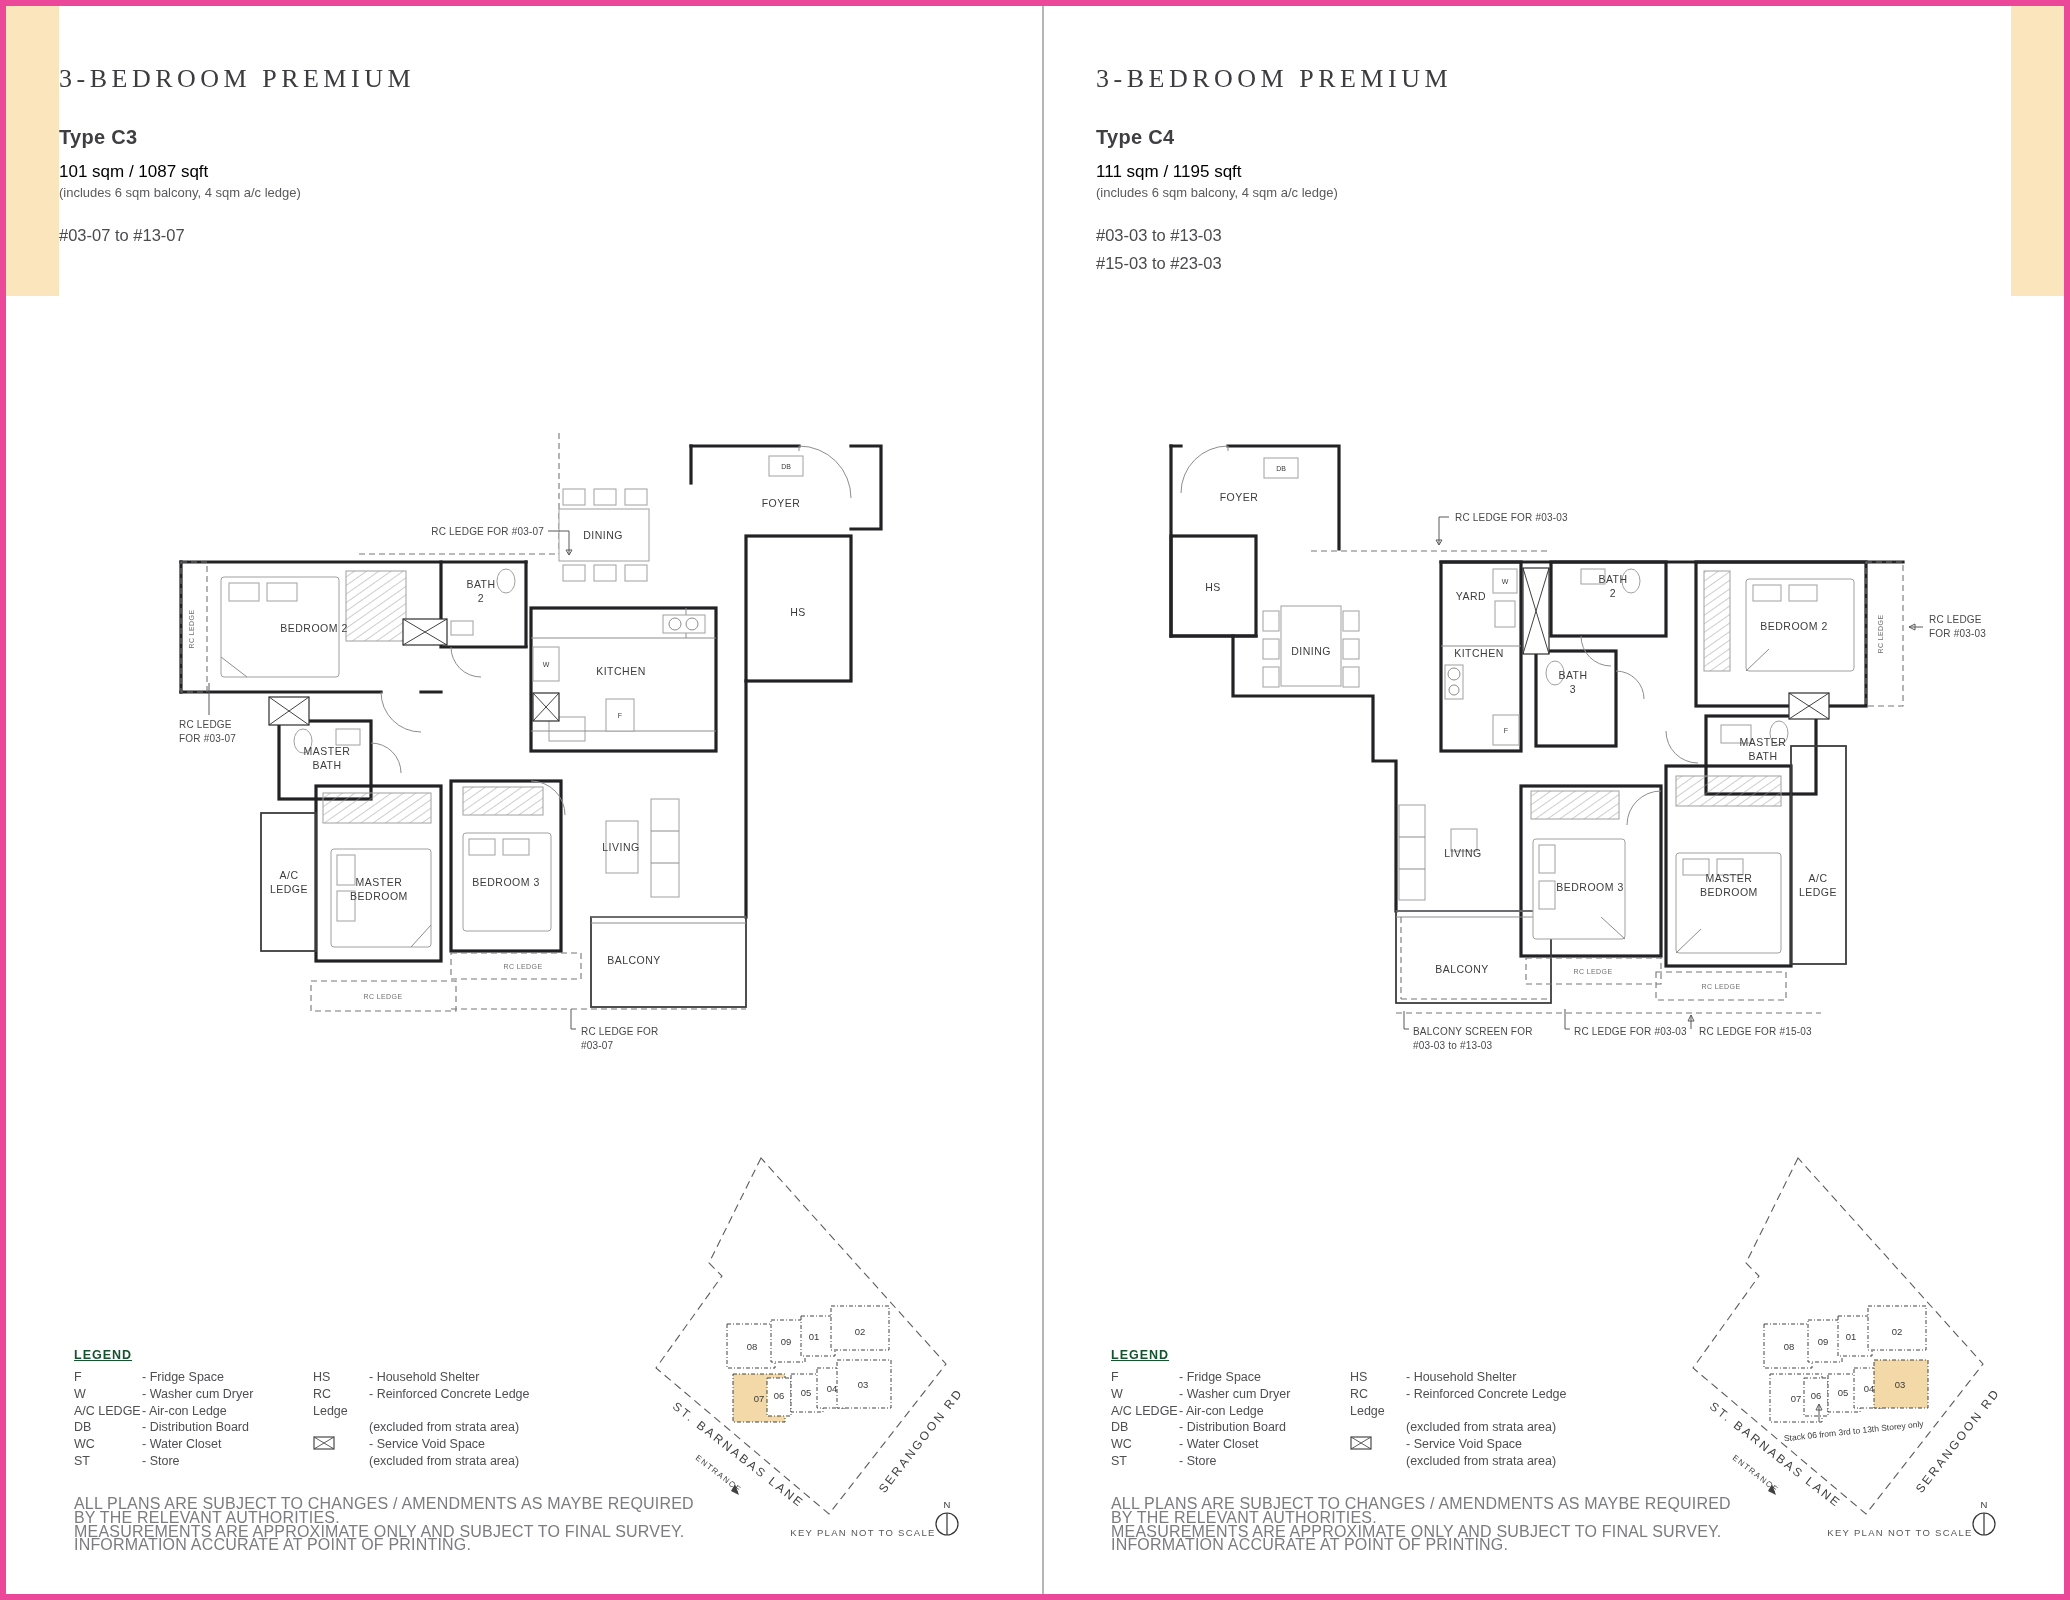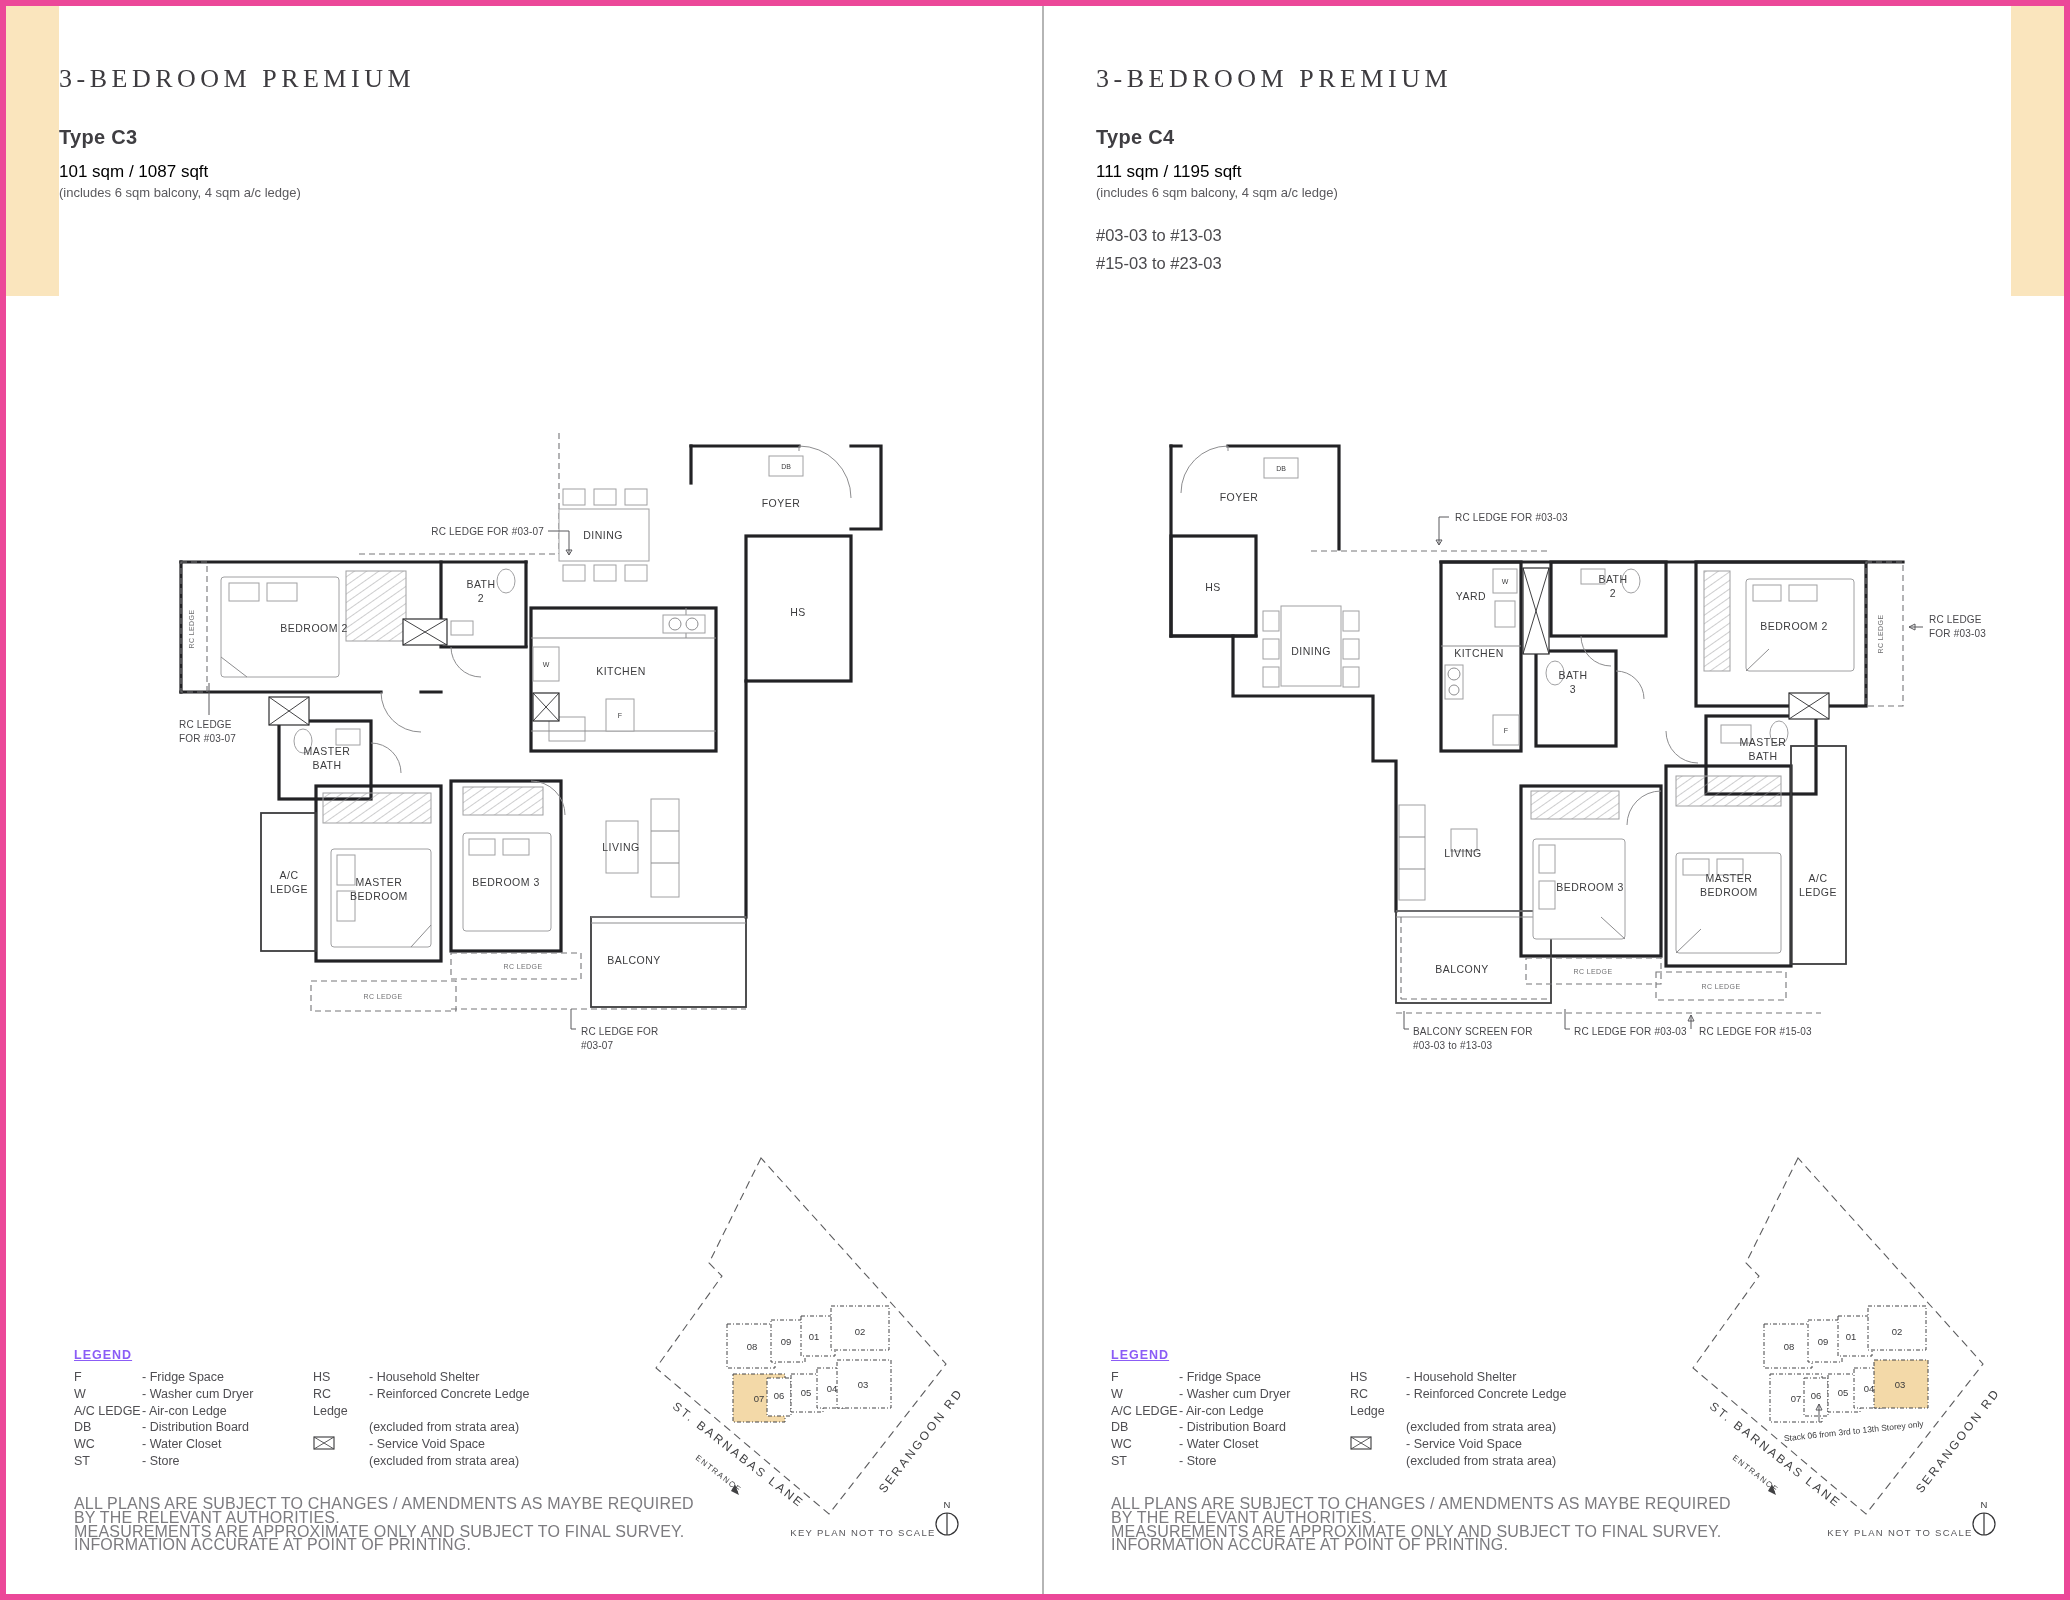--- a/index.html
+++ b/index.html
@@ -18,21 +18,21 @@
   .area{margin-top:13px;font-size:17px;color:#000000;}
   .area-note{margin-top:3px;font-size:13px;color:#5a595d;}
   .stacks{margin-top:21px;font-size:16.5px;color:#4b4a4e;line-height:28px;}
 
   .plan-svg{position:absolute;}
   .kp-svg{position:absolute;}
 
   .legend{position:absolute;top:1342px;width:560px;font-size:12.5px;color:#4f4e52;}
   .lg-left{left:68px;}
   .lg-right{left:1105px;}
-  .legend-heading{font-weight:700;font-size:12.5px;letter-spacing:1px;color:#8b5cf6;
+  .legend-heading{font-weight:700;font-size:12.5px;letter-spacing:1px;color:#14532d;
                   text-decoration:underline;margin-bottom:7px;}
   .legend-body{position:relative;}
   .lrow{display:flex;line-height:16.8px;}
   .labbr{width:68px;flex:none;}
   .lcol2{position:absolute;left:239px;top:0;width:320px;}
   .labbr2{width:56px;flex:none;}
   .lind{margin-left:56px;line-height:16.8px;}
   .sv-icon{display:inline-block;vertical-align:-2px;}
 
   .disclaimer{position:absolute;top:1491px;width:640px;font-size:16px;line-height:13.8px;
@@ -78,20 +78,21 @@
 <div class="page">
   <div class="tab tab-left"></div>
   <div class="tab tab-right"></div>
   <div class="divider"></div>
 
   <div class="header h-left">
     <div class="title">3-BEDROOM PREMIUM</div>
     <div class="type">Type C3</div>
     <div class="area">101 sqm / 1087 sqft</div>
     <div class="area-note">(includes 6 sqm balcony, 4 sqm a/c ledge)</div>
+    <div class="stacks">#03-07 to #13-07</div>
   </div>
 
   <svg class="plan-svg" style="left:145px;top:425px" width="740" height="630" viewBox="0 0 740 630">
     <g>
 
       <path class="wall" d="M30,131 H375"></path>
       <path class="wall" d="M30,131 V261"></path>
       <path class="wall" d="M30,261 H230 M270,261 H290"></path>
       <path class="wall" d="M375,131 V215"></path>
       <path class="wall" d="M290,131 V216 M290,216 H375"></path>

